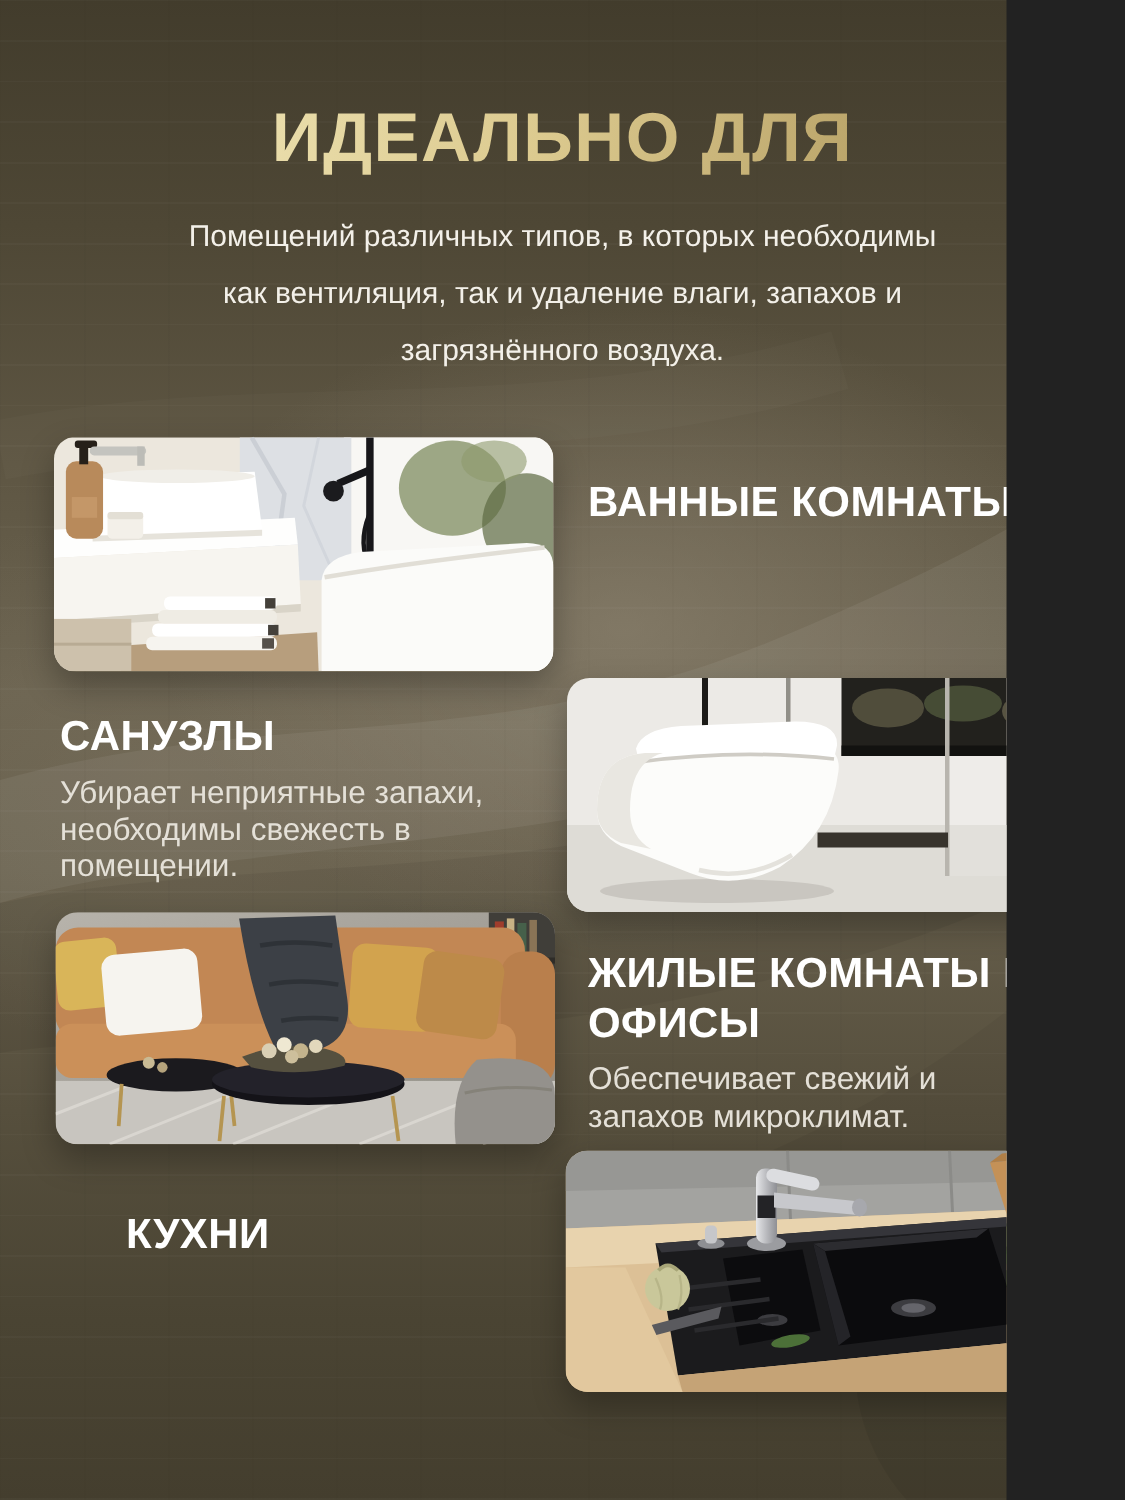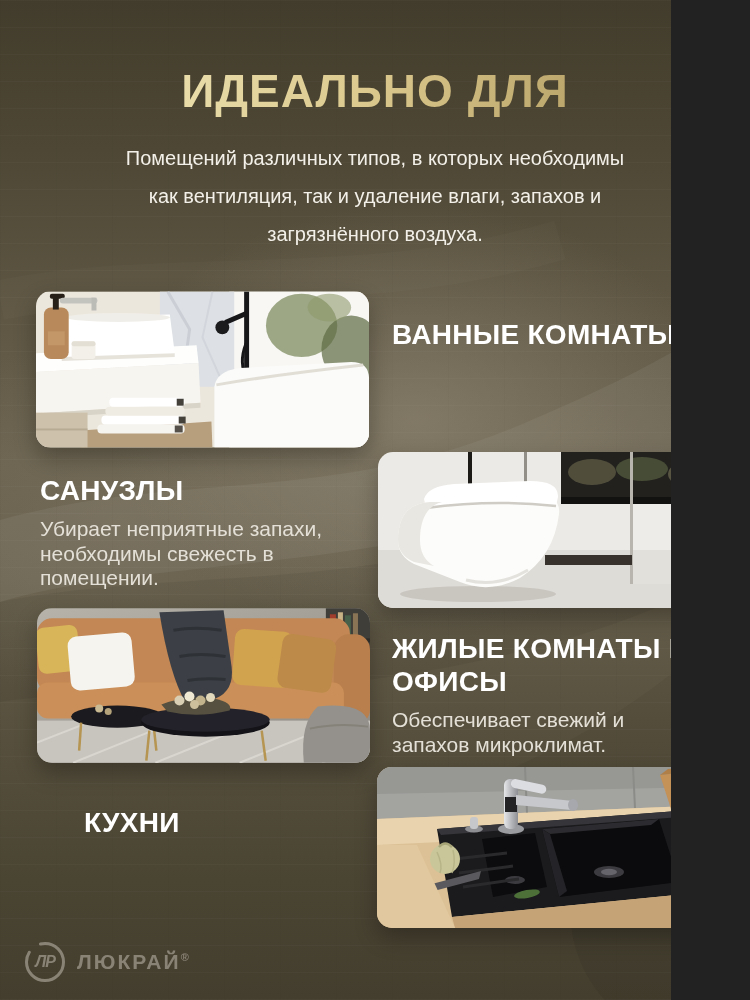--- a/index.html
+++ b/index.html
@@ -248,23 +248,14 @@
       <path d="M62,80 Q68,73 75,80" stroke="#a8a678" stroke-width="2.5" fill="none"></path>
       <path d="M60,85 Q66,98 63,106 M76,83 Q79,96 75,106" stroke="#b5b386" stroke-width="1.5" fill="none" opacity="0.9"></path>
       <polygon points="36,122 104,104 102,112 38,129" fill="#5a5a5e"></polygon>
       <rect x="14" y="119" width="26" height="9" rx="4" fill="#1c1c1e" transform="rotate(14 27 123)"></rect>
       <ellipse cx="150" cy="127" rx="13" ry="4" fill="#4c7038" transform="rotate(-10 150 127)"></ellipse>
       <polygon points="75,150 330,125 335,136 335,161 78,161" fill="#c5a376"></polygon>
       <polygon points="0,78 40,78 78,161 0,161" fill="#e2c89e"></polygon>
     </svg>
   </div>
 
-  <div class="brand">
-    <span class="brand-mark">
-      <svg viewBox="0 0 42 42">
-        <circle cx="21" cy="21" r="18.5" fill="none" stroke="#938d80" stroke-width="3" stroke-dasharray="86 14" stroke-dashoffset="18" stroke-linecap="round"></circle>
-      </svg>
-      <span class="brand-monogram">ЛР</span>
-    </span>
-    <span class="brand-name"><span>ЛЮКРАЙ</span><sup>®</sup></span>
-  </div>
 
 </div>
 
 </body></html>

